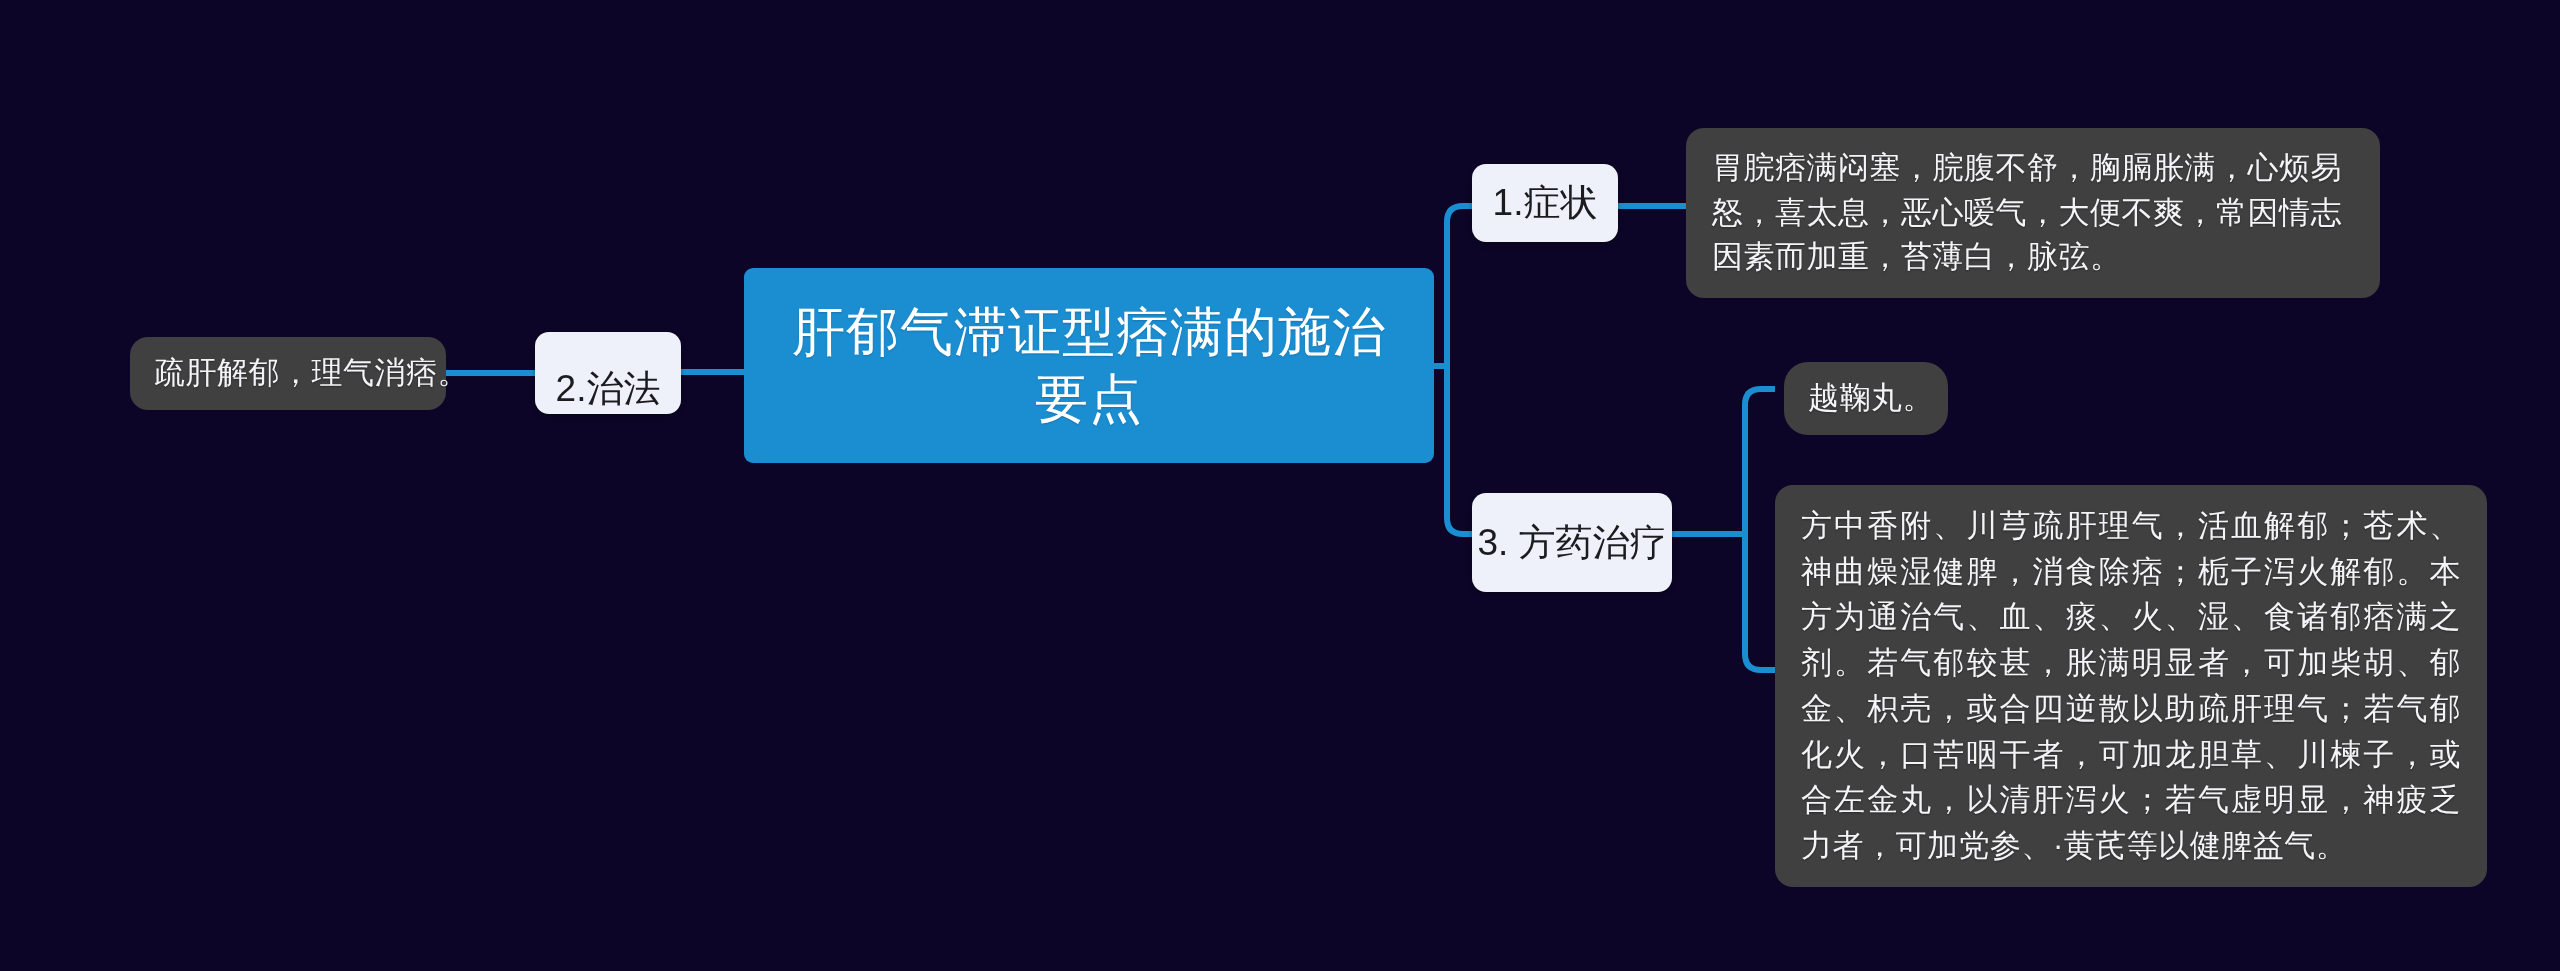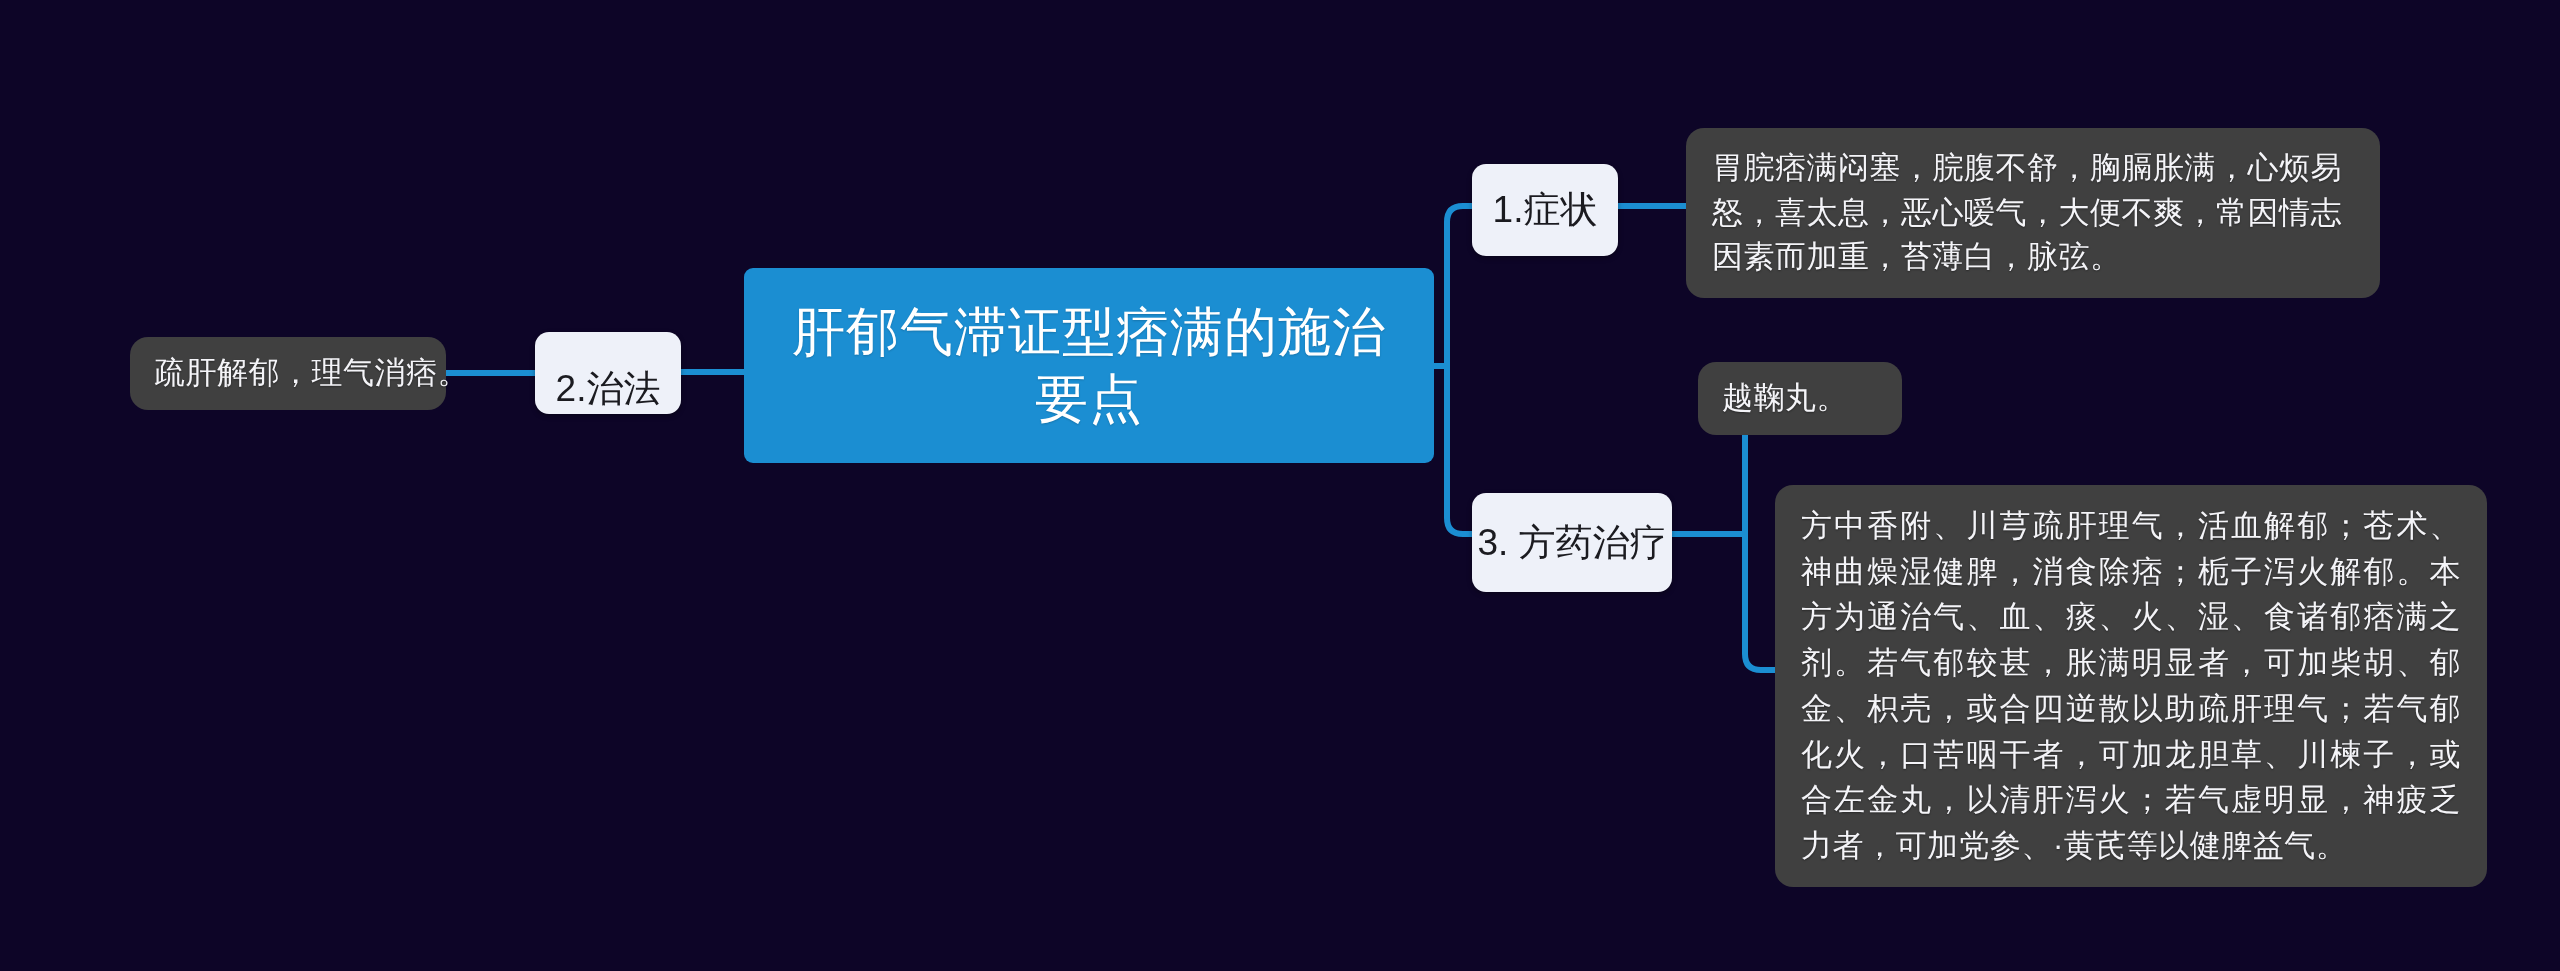--- a/index.html
+++ b/index.html
@@ -54,21 +54,21 @@
     border-radius: 14px;
     display: flex;
     align-items: center;
     justify-content: center;
     color: #1b1b20;
     font-size: 37px;
     white-space: nowrap;
     box-shadow: 0 2px 5px rgba(0,0,0,0.35);
     padding: 0 22px;
   }
-  #branch-1 { left: 1472px; top: 164px; width: 146px; height: 92px; }
+  #branch-1 { left: 1472px; top: 164px; width: 146px; height: 78px; }
   #branch-2 { left: 535px;  top: 332px; width: 146px; height: 82px; align-items: flex-end; }
   #branch-3 { left: 1472px; top: 493px; width: 200px; height: 99px; }
 
   
   .leaf {
     background: #404040;
     border-radius: 18px;
     color: #f4f4f8;
     padding: 18px 26px;
   }
@@ -77,21 +77,21 @@
     line-height: 1.44;
     letter-spacing: 0.5px;
     text-align: justify;
     text-justify: inter-character;
     text-shadow: 0 1px 2px rgba(0,0,0,0.4);
   }
   #leaf-symptom { left: 1686px; top: 128px; width: 694px; }
   #leaf-symptom .txt { text-align: left; }
   #leaf-method   { left: 130px;  top: 337px; width: 316px; padding: 14px 24px; }
   #leaf-method .txt { white-space: nowrap; font-size: 31px; }
-  #leaf-formula  { left: 1698px; top: 362px; width: 204px; padding: 14px 24px; }
+  #leaf-formula  { left: 1784px; top: 362px; width: 164px; padding: 14px 24px; border-radius: 24px; }
   #leaf-formula .txt { white-space: nowrap; }
   #leaf-detail   { left: 1775px; top: 485px; width: 712px; }
   #leaf-detail .txt { font-size: 31px; line-height: 1.475; }
 </style>
 </head>
 <body>
 
 <div id="canvas">
 
   <svg class="edges" viewBox="0 0 2560 971" preserveAspectRatio="none">

